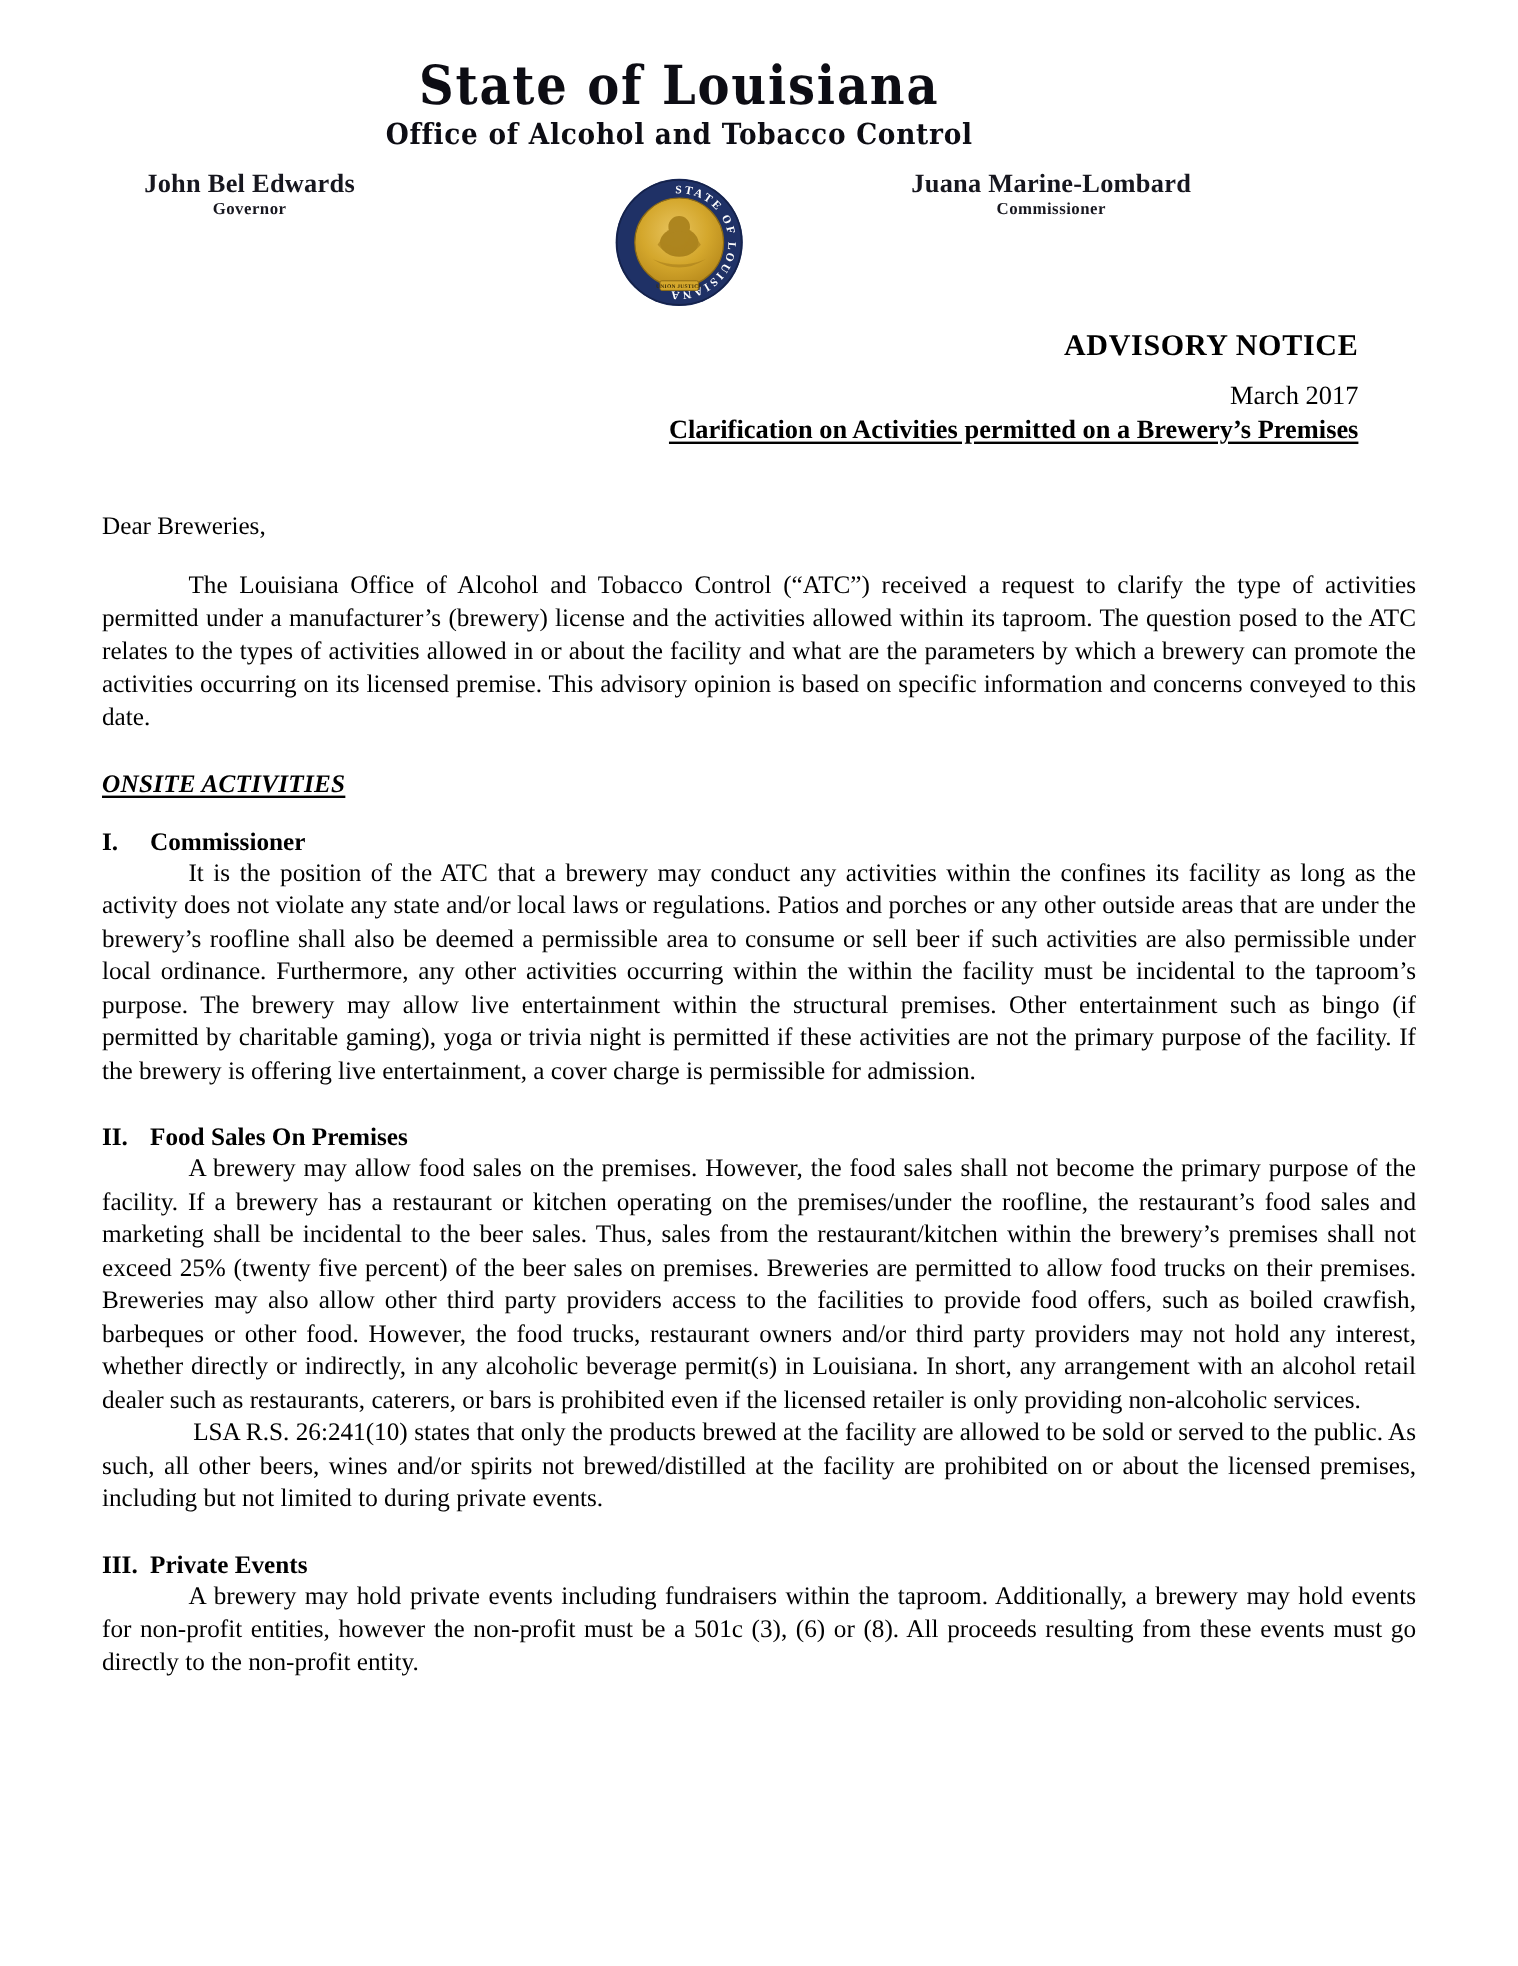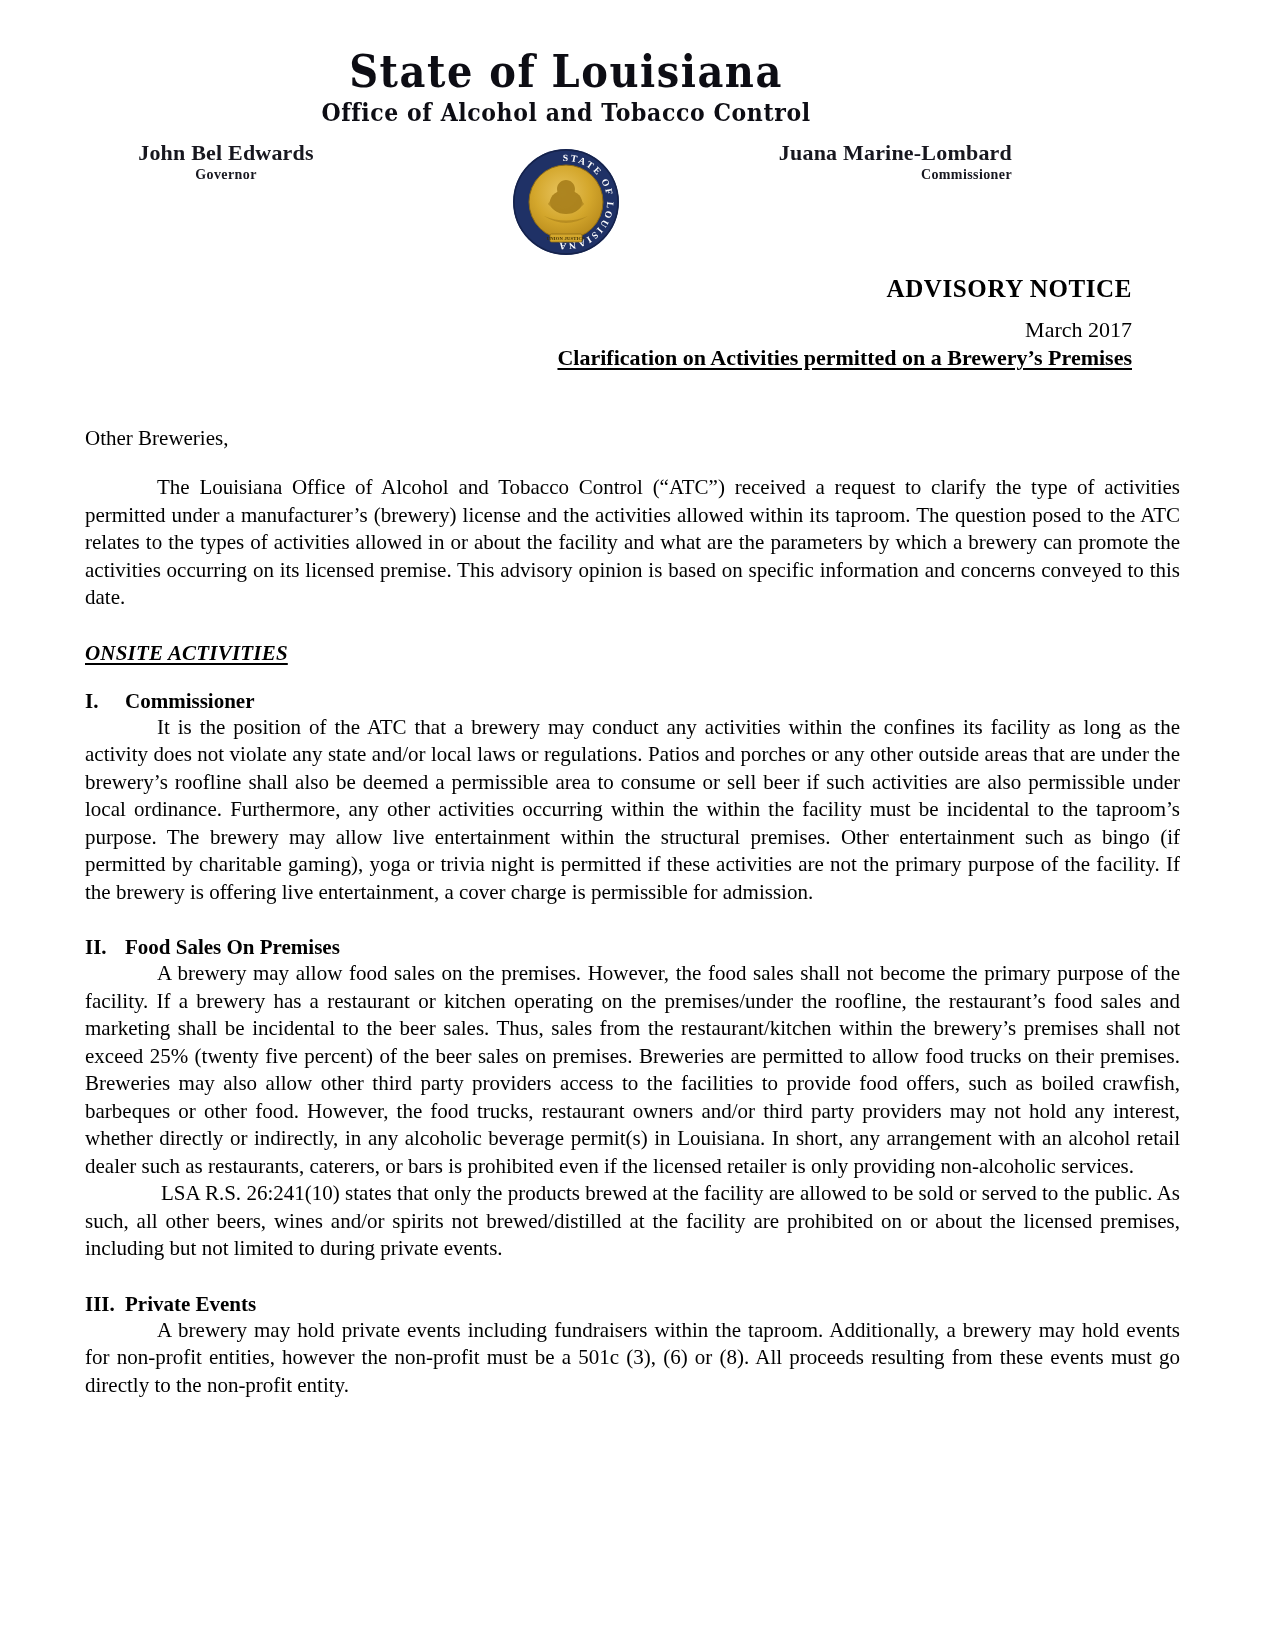--- a/index.html
+++ b/index.html
@@ -60,22 +60,22 @@
     top: 140px;
     left: 0;
     right: 0;
     height: 60px;
   }
   .official {
     position: absolute;
     text-align: center;
     font-family: "Liberation Serif", "DejaVu Serif", serif;
   }
-  .official.left  { left: 76px;  width: 300px; }
-  .official.right { right: 120px; width: 300px; text-align: right; }
+  .official.left  { left: 58px;  width: 300px; }
+  .official.right { right: 106px; width: 300px; }
   .official .name {
     font-size: 22px;
     font-weight: 700;
     line-height: 26px;
     letter-spacing: 0.2px;
     color: #17171f;
   }
   .official .role {
     font-size: 14px;
     font-weight: 700;
@@ -237,21 +237,21 @@
   </div>
 
   <div class="titleblock">
     <div class="doc-title">ADVISORY NOTICE</div>
     <div class="doc-date">March 2017</div>
     <div class="doc-subtitle">Clarification on Activities permitted on a Brewery’s Premises</div>
   </div>
 
   <div class="body-area">
 
-    <div class="salutation">Other Breweries,</div>
+    <div class="salutation">Dear Breweries,</div>
 
     <div class="gap-md"></div>
 
     <p class="para">The Louisiana Office of Alcohol and Tobacco Control (“ATC”) received a request to clarify the type of activities permitted under a manufacturer’s (brewery) license and the activities allowed within its taproom. The question posed to the ATC relates to the types of activities allowed in or about the facility and what are the parameters by which a brewery can promote the activities occurring on its licensed premise. This advisory opinion is based on specific information and concerns conveyed to this date.</p>
 
     <div class="gap-lg"></div>
 
     <div>
       <span class="section-underlined">ONSITE ACTIVITIES</span>
     </div>

